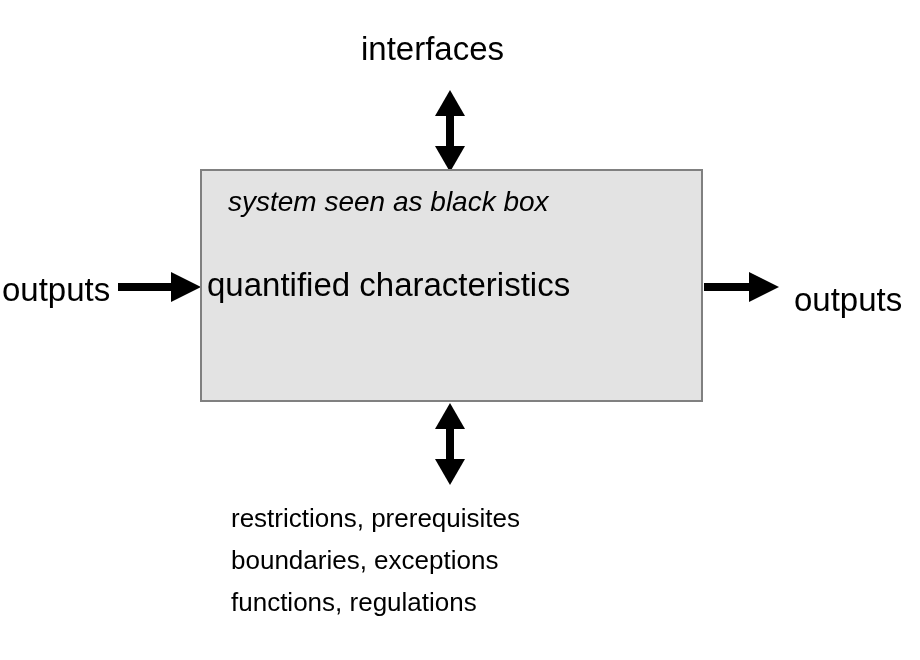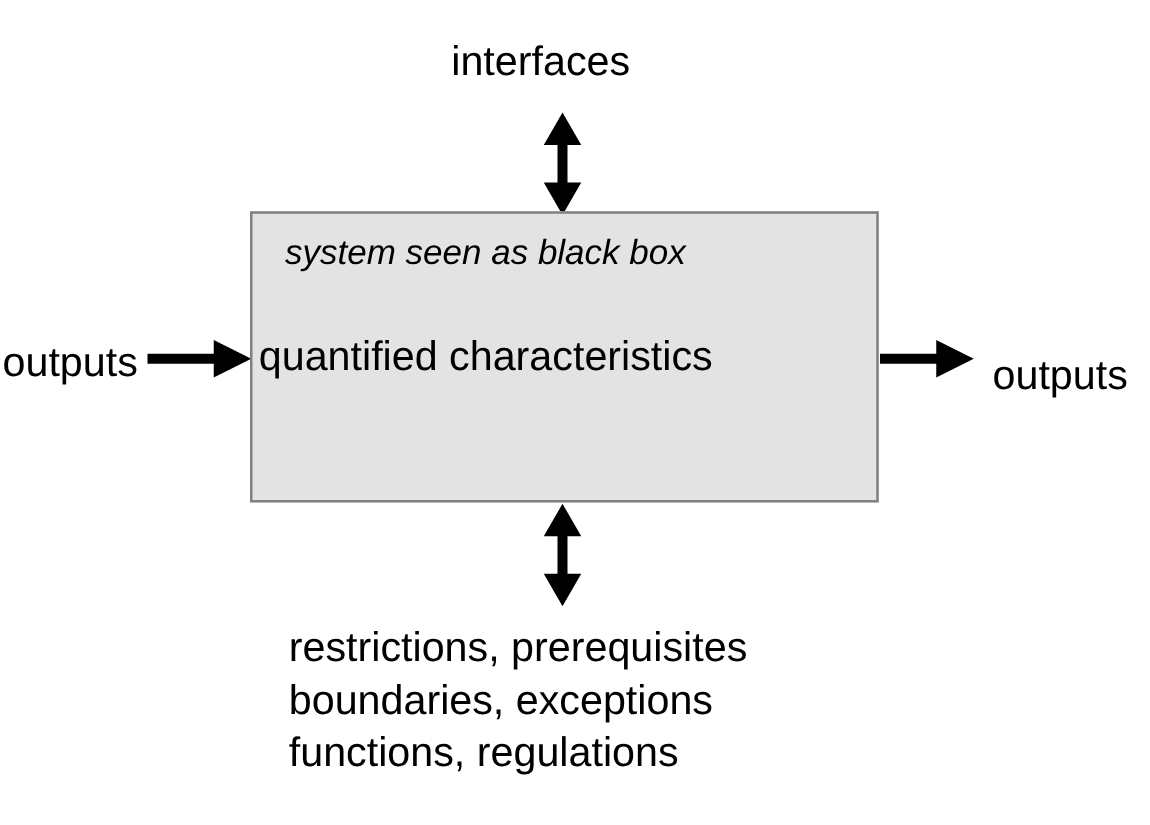--- a/index.html
+++ b/index.html
@@ -75,21 +75,21 @@
   }
   #label-outputs {
     left: 794px;
     top: 279px;
   }
   #label-constraints {
     left: 231px;
     top: 497px;
   }
   #label-constraints .cline {
-    font-size: 33px;
+    font-size: 26px;
     line-height: 42px;
   }
 </style>
 </head>
 <body>
 
 <div id="canvas">
 
   <svg id="diagram-svg" viewBox="0 0 920 660" xmlns="http://www.w3.org/2000/svg">
 

